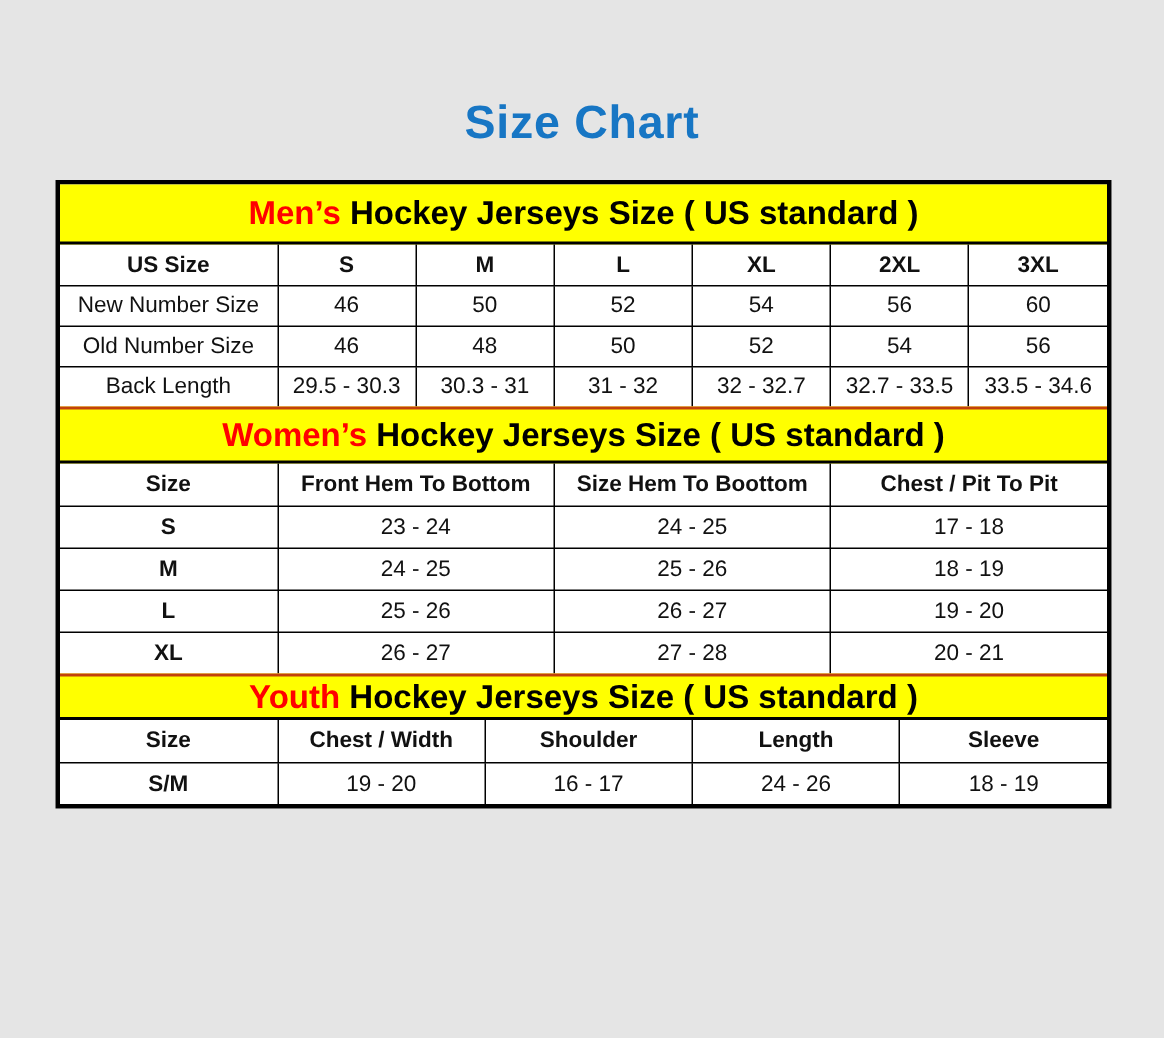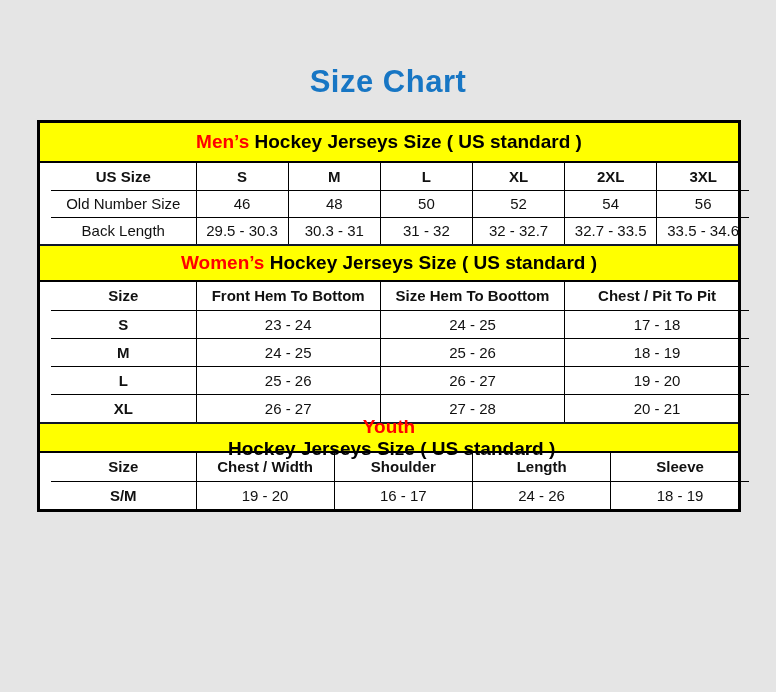--- a/index.html
+++ b/index.html
@@ -11,27 +11,27 @@
     margin:0;padding-top:64px;height:38px;text-align:center;
     font-size:31px;line-height:36px;font-weight:bold;color:#1776C4;letter-spacing:0.5px;
   }
   .chart-wrap{
     box-sizing:border-box;margin:18px 0 0 37px;width:704px;
     border:3px solid #000;background:#fff;
   }
   .band{
     box-sizing:border-box;height:40px;background:#FFFF00;
     display:flex;align-items:center;justify-content:center;
-    font-size:19px;font-weight:bold;color:#000;
+    font-size:22px;font-weight:bold;color:#000;
     border-bottom:2px solid #000;white-space:pre;
   }
-  .band.mid{border-top:2px solid #0f172a;height:38px;}
-  .band.small{height:31px;flex-direction:column;}
+  .band.mid{border-top:2px solid #c2410c;height:38px;}
+  .band.small{height:31px;}
   .accent{color:#FF0000;}
-  table{width:100%;border-collapse:collapse;table-layout:fixed;margin-left:11px;}
+  table{width:100%;border-collapse:collapse;table-layout:fixed;}
   col.c0{width:145px;}
   th,td{
     box-sizing:border-box;border:1.5px solid #000;text-align:center;vertical-align:middle;
     height:27px;font-size:15px;font-weight:normal;padding:0 2px;color:#111;
   }
   .women-table th,.women-table td,.youth-table th,.youth-table td{height:28px;}
   th{font-weight:bold;}
   td.strong{font-weight:bold;}
   
   tr > :first-child{border-left:none;}
@@ -66,20 +66,29 @@
         </colgroup>
       <tbody>
         <tr>
           <th>US Size</th>
           <th>S</th>
           <th>M</th>
           <th>L</th>
           <th>XL</th>
           <th>2XL</th>
           <th>3XL</th>
+        </tr>
+        <tr>
+          <td>New Number Size</td>
+          <td>46</td>
+          <td>50</td>
+          <td>52</td>
+          <td>54</td>
+          <td>56</td>
+          <td>60</td>
         </tr>
         <tr>
           <td>Old Number Size</td>
           <td>46</td>
           <td>48</td>
           <td>50</td>
           <td>52</td>
           <td>54</td>
           <td>56</td>
         </tr>

